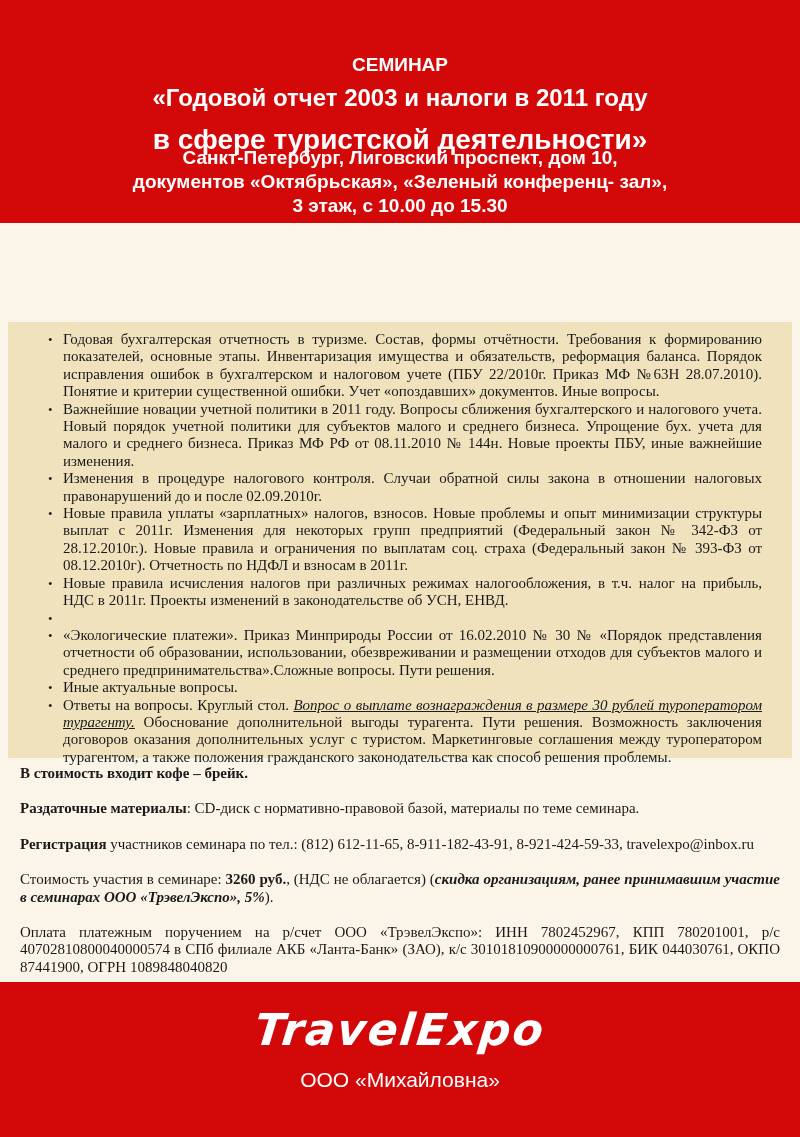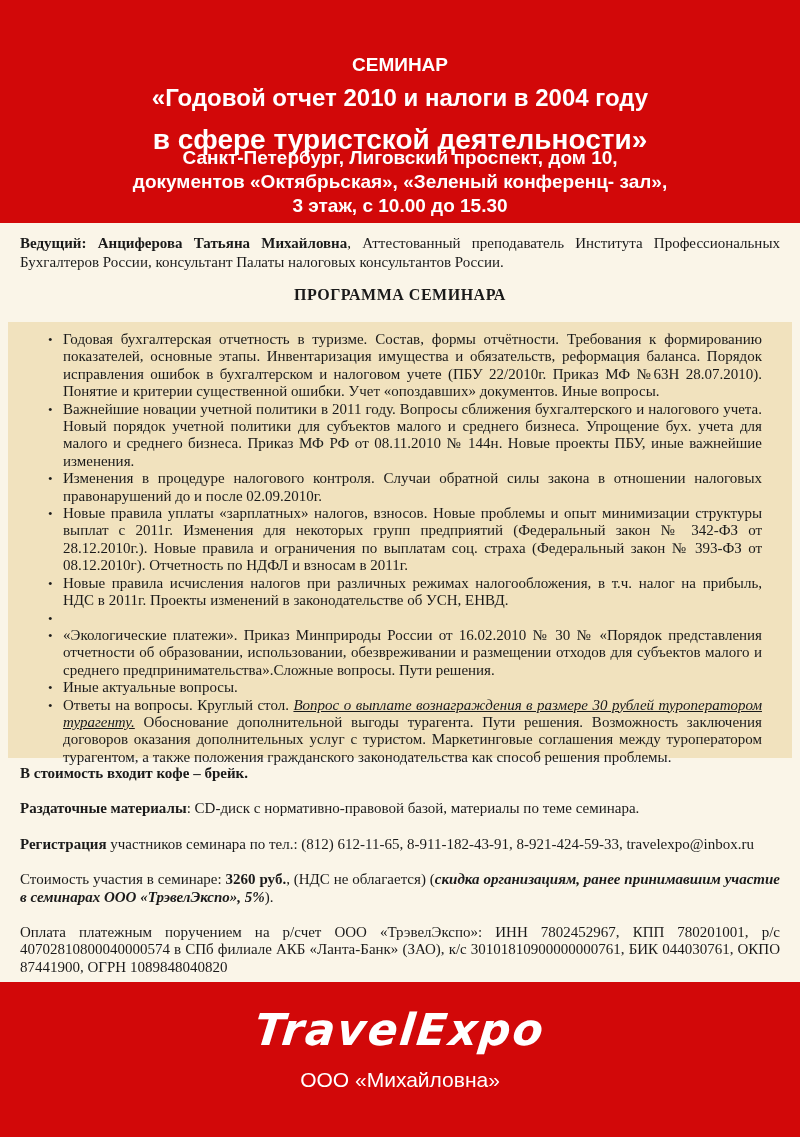--- a/index.html
+++ b/index.html
@@ -76,30 +76,28 @@
   .company {top:86px; font-family:"Liberation Sans", sans-serif;font-size:21px;}
   .contacts{top:112px;font-family:"Liberation Sans", sans-serif;font-size:23px;}
 </style>
 </head>
 <body>
 
 <div class="page">
 
   <header class="red-header">
     <div class="h-sem">СЕМИНАР</div>
-    <div class="h-title1">«Годовой отчет 2010 и налоги в 2004 году</div>
+    <div class="h-title1">«Годовой отчет 2003 и налоги в 2011 году</div>
     <div class="h-title2">в сфере туристской деятельности»</div>
     <div class="h-loc1">Санкт-Петербург, Лиговский проспект, дом 10,</div>
     <div class="h-loc2">документов «Октябрьская», «Зеленый конференц- зал»,</div>
     <div class="h-loc3">3 этаж, с 10.00 до 15.30</div>
   </header>
 
-  <p class="presenter" id="presenter"><span class="seg b">Ведущий: Анциферова Татьяна Михайловна</span><span class="seg ">, Аттестованный преподаватель Института Профессиональных Бухгалтеров России, консультант Палаты налоговых консультантов России.</span></p>
 
-  <h2 class="program-heading">ПРОГРАММА СЕМИНАРА</h2>
 
   <div class="program-list" id="program-list">
       <div class="program-item">
         <span class="bullet">•</span>
         <div class="item-text"><span class="seg ">Годовая бухгалтерская отчетность в туризме. Состав, формы отчётности. Требования к формированию показателей, основные этапы. Инвентаризация имущества и обязательств, реформация баланса. Порядок исправления ошибок в бухгалтерском и налоговом учете (ПБУ 22/2010г. Приказ МФ №63Н 28.07.2010). Понятие и критерии существенной ошибки. Учет «опоздавших» документов. Иные вопросы.</span></div>
       </div>
       <div class="program-item">
         <span class="bullet">•</span>
         <div class="item-text"><span class="seg ">Важнейшие новации учетной политики в 2011 году. Вопросы сближения бухгалтерского и налогового учета. Новый порядок учетной политики для субъектов малого и среднего бизнеса. Упрощение бух. учета для малого и среднего бизнеса. Приказ МФ РФ от 08.11.2010  № 144н. Новые проекты ПБУ, иные важнейшие изменения.</span></div>
       </div>

